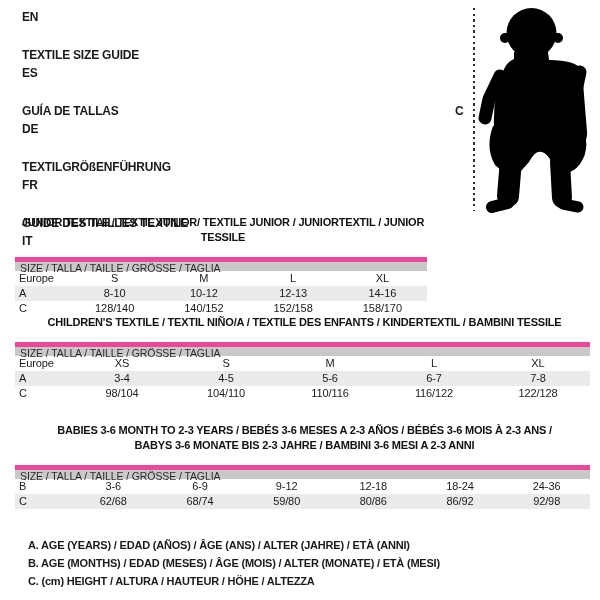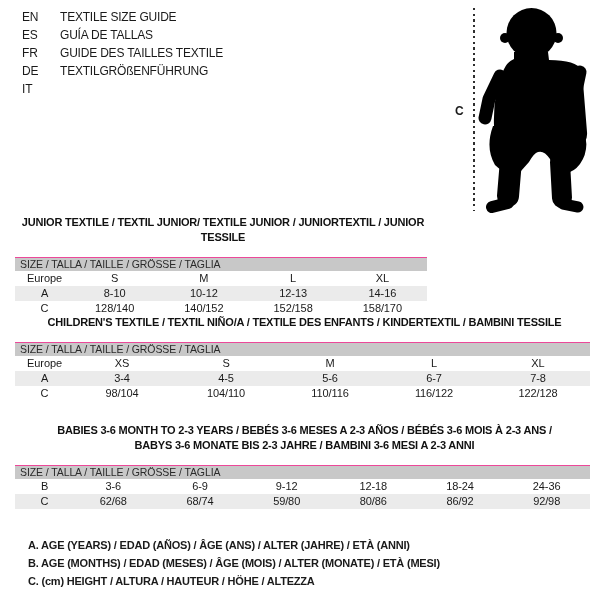--- a/index.html
+++ b/index.html
@@ -7,21 +7,21 @@
   body {
     position: relative;
     background: #ffffff;
     font-family: "Liberation Sans", sans-serif;
     color: #1a1a1a;
     overflow: hidden;
   }
 
   
   .lang-block { position: absolute; top: 8px; left: 22px; }
-  .lang-row { display: flex; line-height: 18px; font-size: 12px; font-weight: normal; letter-spacing: -0.2px; }
+  .lang-row { display: flex; line-height: 18px; font-size: 12px; font-weight: bold; letter-spacing: -0.2px; flex-direction: column; }
   .lang-code { width: 38px; flex: 0 0 38px; }
 
   
   .figure { position: absolute; left: 440px; top: 0; width: 160px; height: 222px; }
   .c-label { position: absolute; left: 15px; top: 104px; font-size: 12px; font-weight: bold; }
   .dotted-line {
     position: absolute; left: 33px; top: 8px; width: 2px; height: 203px;
     background: repeating-linear-gradient(to bottom, #2e2e2e 0 2.5px, transparent 2.5px 5.6px);
   }
   .baby-svg { position: absolute; left: 38px; top: 2px; }
@@ -31,54 +31,54 @@
   #section-junior   { top: 215px; width: 412px; }
   #section-children { top: 315px; width: 575px; }
   #section-babies   { top: 423px; width: 575px; }
   .section-title {
     font-size: 11px; font-weight: bold; line-height: 15px;
     letter-spacing: -0.2px; padding-left: 4px; color: #111; text-align: center;
   }
   .tbl-wrap { margin-top: 12px; }
   .tbl-head {
     height: 14px; line-height: 13px; background: #c8c8c8;
-    border-top: 1px solid #ec4899;
+    border-top: 5px solid #ec4899;
     font-size: 10.5px; padding-left: 5px; color: #2a2a2a; letter-spacing: -0.1px;
   }
   table { width: 100%; border-collapse: collapse; table-layout: fixed; }
   td {
     height: 15px; line-height: 15px; font-size: 11px; letter-spacing: -0.1px;
     text-align: center; padding: 0; color: #1a1a1a; white-space: nowrap;
   }
-  td.label { width: 55px; text-align: center; padding-left: 4px; }
+  td.label { width: 55px; text-align: left; padding-left: 4px; }
   tbody tr:nth-child(even) { background: #ebebeb; }
 
   
   .legend { position: absolute; left: 28px; top: 536px; }
   .legend-line { font-size: 11px; font-weight: bold; line-height: 18px; letter-spacing: -0.2px; }
 </style>
 </head>
 <body>
 
 <div class="lang-block">
   <div class="lang-row">
     <span class="lang-code">EN</span>
     <span class="lang-title">TEXTILE SIZE GUIDE</span>
   </div>
   <div class="lang-row">
     <span class="lang-code">ES</span>
     <span class="lang-title">GUÍA DE TALLAS</span>
   </div>
   <div class="lang-row">
+    <span class="lang-code">DE</span>
+    <span class="lang-title">TEXTILGRÖßENFÜHRUNG</span>
+  </div>
+  <div class="lang-row">
     <span class="lang-code">FR</span>
     <span class="lang-title">GUIDE DES TAILLES TEXTILE</span>
-  </div>
-  <div class="lang-row">
-    <span class="lang-code">DE</span>
-    <span class="lang-title">TEXTILGRÖßENFÜHRUNG</span>
   </div>
   <div class="lang-row">
     <span class="lang-code">IT</span>
   </div>
 </div>
 
 <div class="figure">
   <span class="c-label">C</span>
   <div class="dotted-line"></div>
   <svg class="baby-svg" width="112" height="212" viewBox="0 0 112 212">

